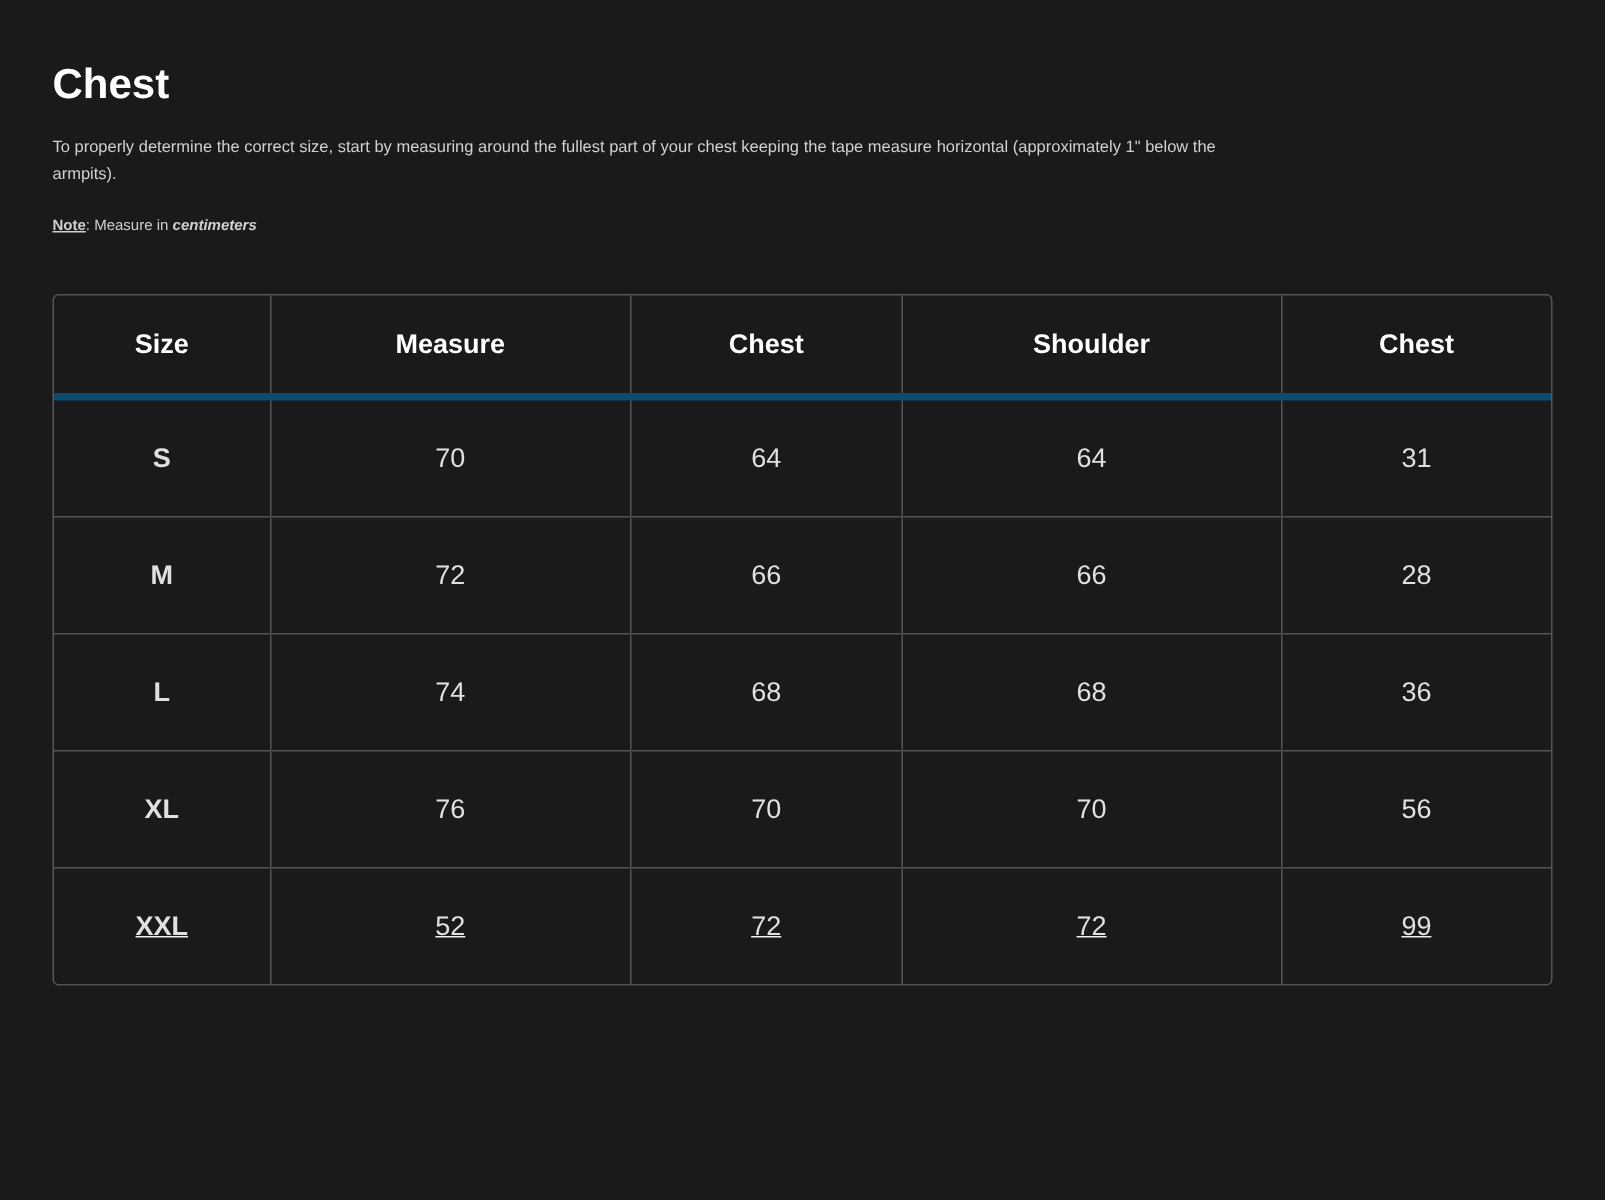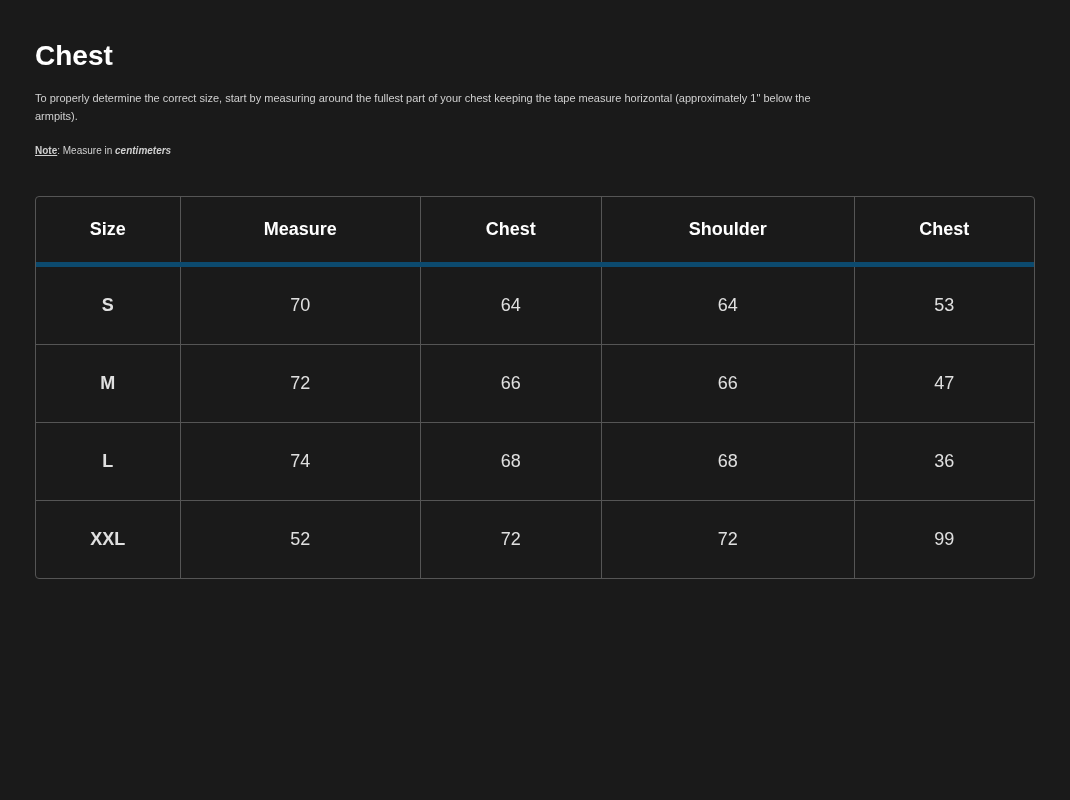--- a/index.html
+++ b/index.html
@@ -77,20 +77,21 @@
     thead th:last-child {
       border-right: none;
     }
 
     tbody tr {
       border-bottom: 1px solid #555;
     }
 
     tbody tr:last-child {
       border-bottom: none;
+      text-decoration: underline;
     }
 
     tbody td {
       padding: 28px 10px;
       text-align: center;
       font-size: 18px;
       color: #e0e0e0;
       border-right: 1px solid #555;
     }
 
@@ -123,35 +124,42 @@
         <th>Shoulder</th>
         <th>Chest</th>
       </tr>
     </thead>
     <tbody id="table-body">
     <tr>
           <td>S</td>
           <td>70</td>
           <td>64</td>
           <td>64</td>
-          <td>53</td>
+          <td>31</td>
         </tr>
         <tr>
           <td>M</td>
           <td>72</td>
           <td>66</td>
           <td>66</td>
-          <td>47</td>
+          <td>28</td>
         </tr>
         <tr>
           <td>L</td>
           <td>74</td>
           <td>68</td>
           <td>68</td>
           <td>36</td>
+        </tr>
+        <tr>
+          <td>XL</td>
+          <td>76</td>
+          <td>70</td>
+          <td>70</td>
+          <td>56</td>
         </tr>
         <tr>
           <td>XXL</td>
           <td>52</td>
           <td>72</td>
           <td>72</td>
           <td>99</td>
         </tr>
       </tbody>
   </table>

